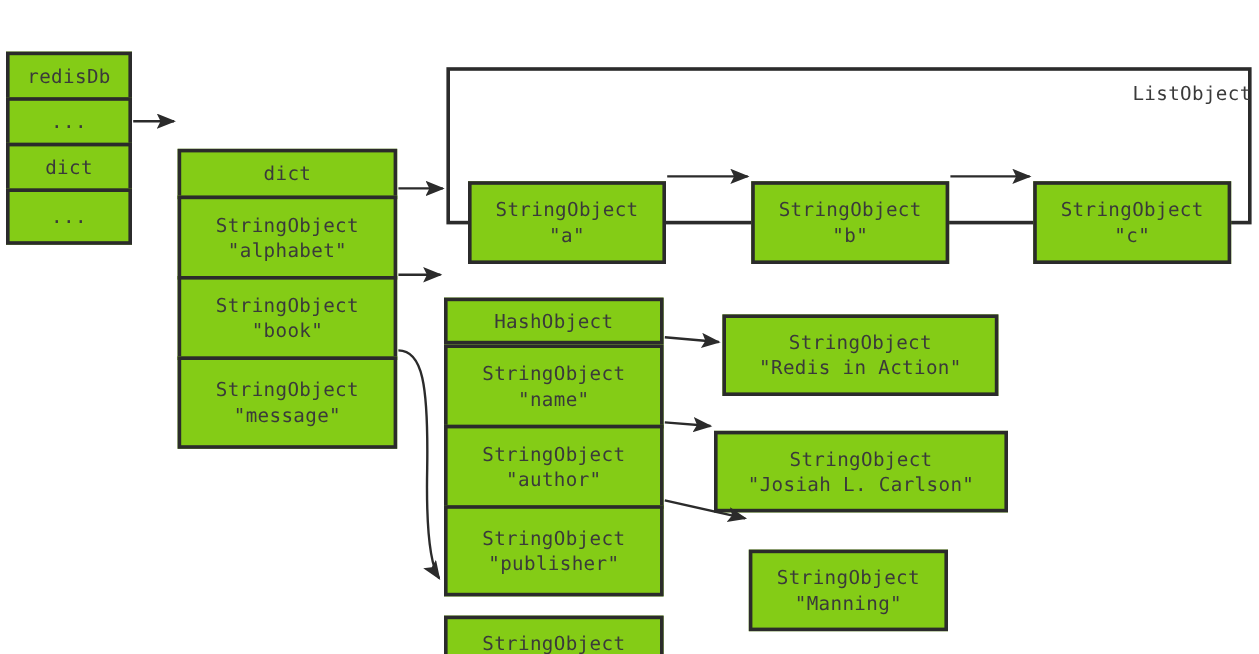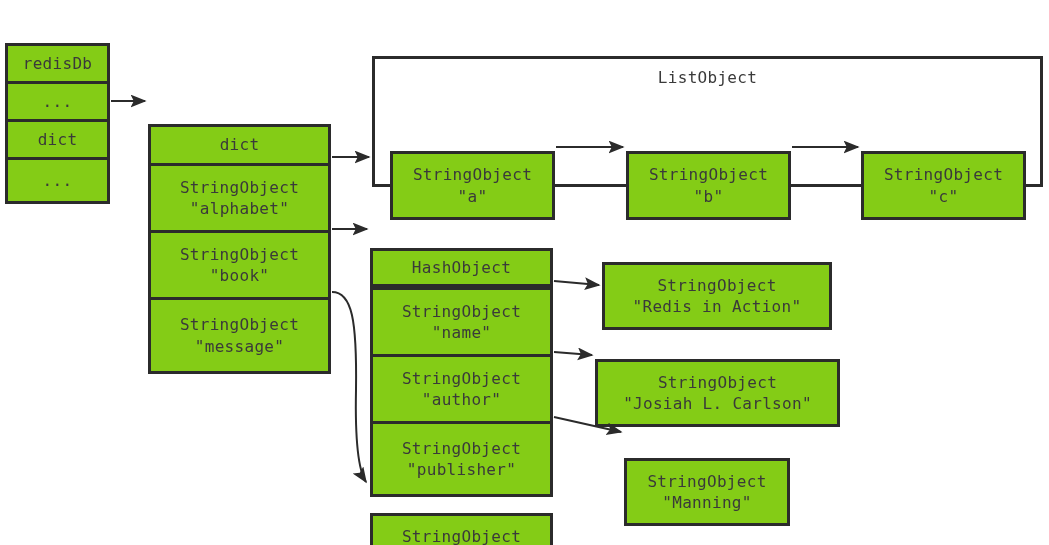--- a/index.html
+++ b/index.html
@@ -36,21 +36,21 @@
     font-size: 16px;
     letter-spacing: 0.3px;
     white-space: nowrap;
     margin-top: 39px;
   }
   .cell .l1, .cell .l2 {
     display: block;
   }
   .container-label {
     position: absolute;
-    text-align: center;
+    text-align: right;
     color: #3a3a3a;
     font-size: 16px;
     letter-spacing: 0.3px;
     white-space: nowrap;
   }
   
   svg.arrows {
     position: absolute;
     left: 0;
     top: 0;

